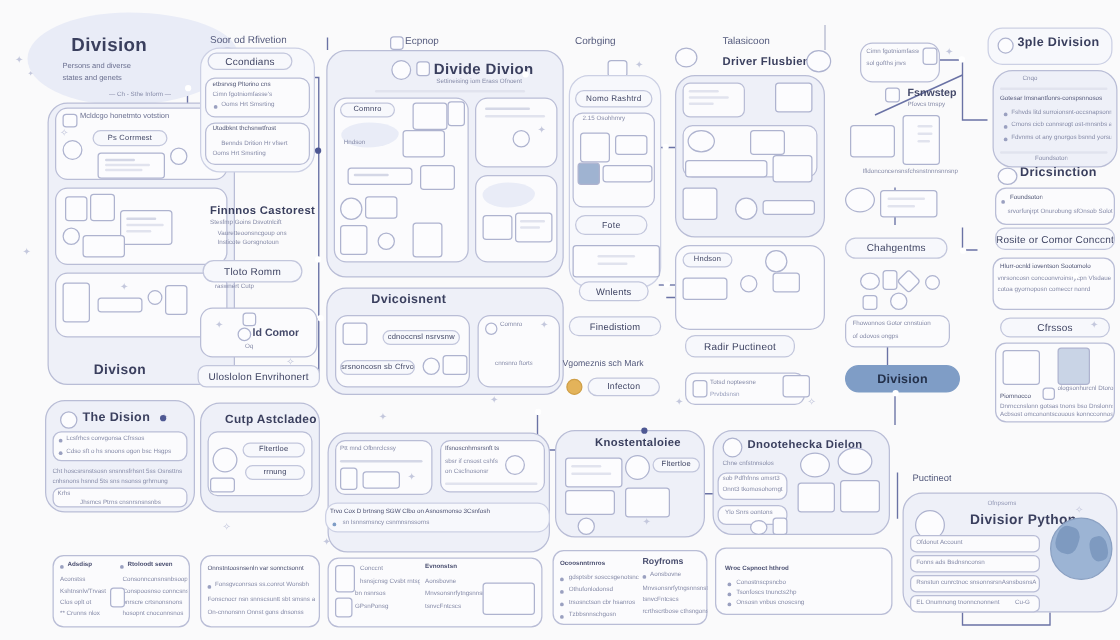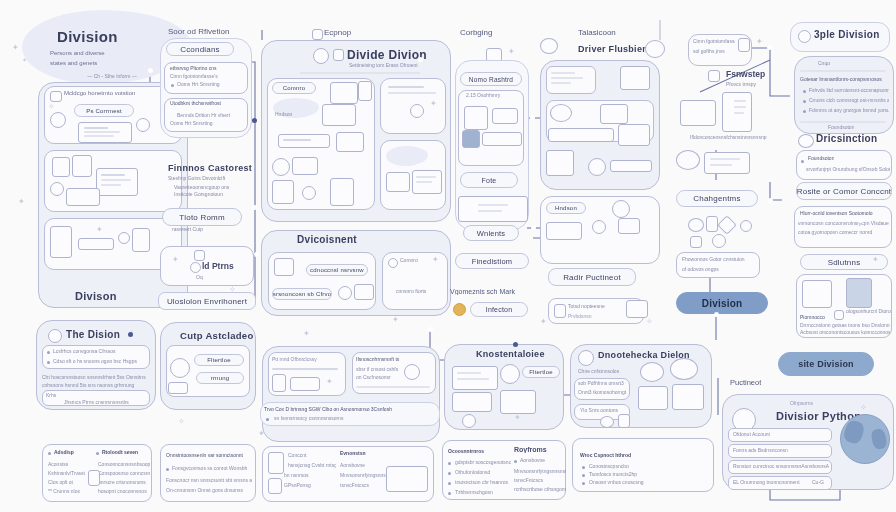--- a/index.html
+++ b/index.html
@@ -188,21 +188,21 @@
   <div class="t xs" style="left:174px;top:191px;width:80px;">Insticote Gorsgnotoun</div>
 
   <div class="pill" style="left:162px;top:208px;width:80px;height:18px;border-radius:9px;font-size:8px;">
     <span>Tloto Romm</span>
   </div>
   <div class="t xs" style="left:172px;top:226px;width:70px;">raswnert Cutp</div>
 
   <div class="card plain" style="left:160px;top:246px;width:94px;height:40px;border-radius:10px;"></div>
   <div class="ico" style="left:194px;top:250px;width:9px;height:9px;"></div>
   <div class="ico r" style="left:190px;top:262px;width:9px;height:9px;"></div>
-  <div class="t lbl" style="left:202px;top:261px;">ld Ptrns</div>
+  <div class="t lbl" style="left:202px;top:261px;">ld Comor</div>
   <div class="t xs" style="left:196px;top:274px;">Oq</div>
   <div class="sparkle" style="left:172px;top:256px;">✦</div>
 
   <div class="pill" style="left:158px;top:292px;width:98px;height:18px;border-radius:7px;font-size:8px;">
     <span>Uloslolon Envrihonert</span>
   </div>
 
   <div class="t md" style="left:324px;top:28px;">Ecpnop</div>
   <div class="ico" style="left:312px;top:29px;width:9px;height:9px;"></div>
 
@@ -397,21 +397,21 @@
   <div class="pill" style="left:796px;top:182px;width:96px;height:18px;border-radius:8px;font-size:8px;">
     <span>Rosite or Comor Conccnt</span>
   </div>
 
   <div class="card plain" style="left:794px;top:206px;width:98px;height:42px;border-radius:9px;"></div>
   <div class="t xs" style="left:800px;top:210px;width:88px;color:#4f5574;">Hlurr-ocnld ioventson Sootomolo</div>
   <div class="t xs" style="left:798px;top:220px;width:92px;">vnrsoncosn concoonvroinsrycpn Vlsdaue</div>
   <div class="t xs" style="left:798px;top:229px;width:92px;">cotoa gyornoposn comeccr nonrd</div>
 
   <div class="pill" style="left:800px;top:254px;width:88px;height:16px;font-size:8px;">
-    <span>Sdlutnns</span>
+    <span>Cfrssos</span>
   </div>
   <div class="sparkle" style="left:872px;top:256px;">✦</div>
 
   <div class="card plain" style="left:796px;top:274px;width:96px;height:64px;border-radius:9px;"></div>
   <div class="ico" style="left:802px;top:280px;width:28px;height:26px;"></div>
   <div class="ico" style="left:846px;top:278px;width:24px;height:28px;background:#c9d4e6;"></div>
   <div class="ico" style="left:834px;top:310px;width:8px;height:8px;"></div>
   <div class="t xs" style="left:846px;top:308px;">ologsonhurcnl Dtoro</div>
   <div class="t xs" style="left:800px;top:314px;color:#4f5574;">Piomnocco</div>
   <div class="t xs" style="left:800px;top:322px;width:90px;">Dnrnccnslonn gotsas tnons bso Dnslonnstoen</div>
@@ -548,23 +548,20 @@
 
   <div class="card plain" style="left:572px;top:438px;width:142px;height:54px;border-radius:9px;"></div>
   <div class="t xs" style="left:580px;top:452px;color:#4a4f70;font-weight:bold;">Wroc Cspnoct hthrod</div>
   <div class="bul" style="left:582px;top:466px;"></div>
   <div class="t xs" style="left:589px;top:463px;width:100px;">Conostnscpsncbo</div>
   <div class="bul" style="left:582px;top:474px;"></div>
   <div class="t xs" style="left:589px;top:471px;width:100px;">Tsonfoscs tnuncts2hp</div>
   <div class="bul" style="left:582px;top:482px;"></div>
   <div class="t xs" style="left:589px;top:479px;width:100px;">Onsosn vnbus cnoscsng</div>
 
-  <div class="pill accent2" style="left:778px;top:352px;width:96px;height:24px;">
-    <span>site Division</span>
-  </div>
   <div class="t md" style="left:730px;top:378px;font-size:7.5px;">Puctineot</div>
 
   <div class="card tint" style="left:722px;top:394px;width:172px;height:96px;"></div>
   <div class="t xs" style="left:790px;top:400px;color:#9196b4;">Ofnpsorns</div>
   <div class="h-title" style="left:776px;top:410px;font-size:11px;">Divisior Python</div>
   <div class="ico r" style="left:732px;top:408px;width:22px;height:22px;"></div>
   <div class="globe" style="left:840px;top:414px;width:48px;height:48px;"></div>
 
   <div class="card plain" style="left:728px;top:428px;width:104px;height:14px;border-radius:5px;"></div>
   <div class="t xs" style="left:733px;top:431px;width:96px;">Ofdonut Account</div>

